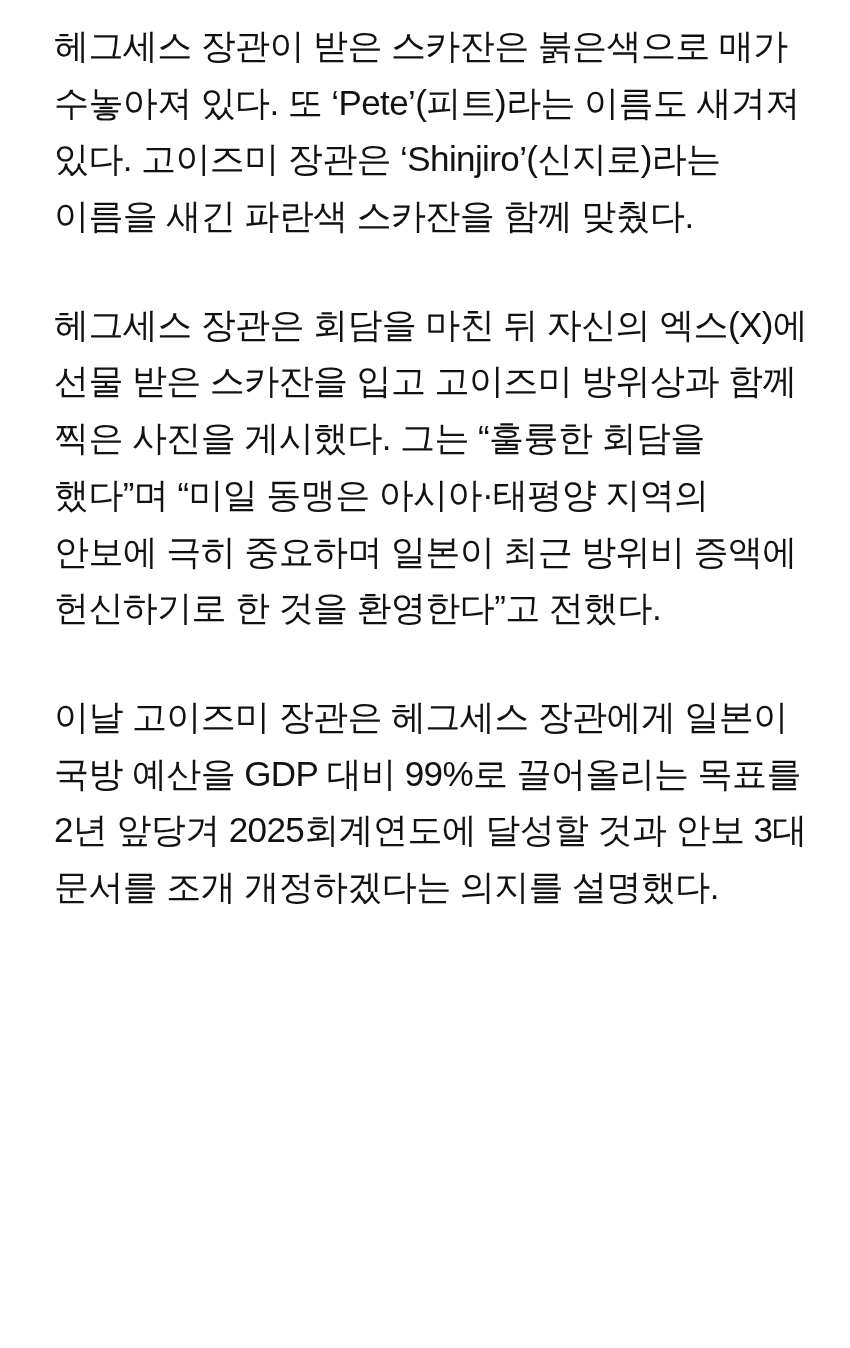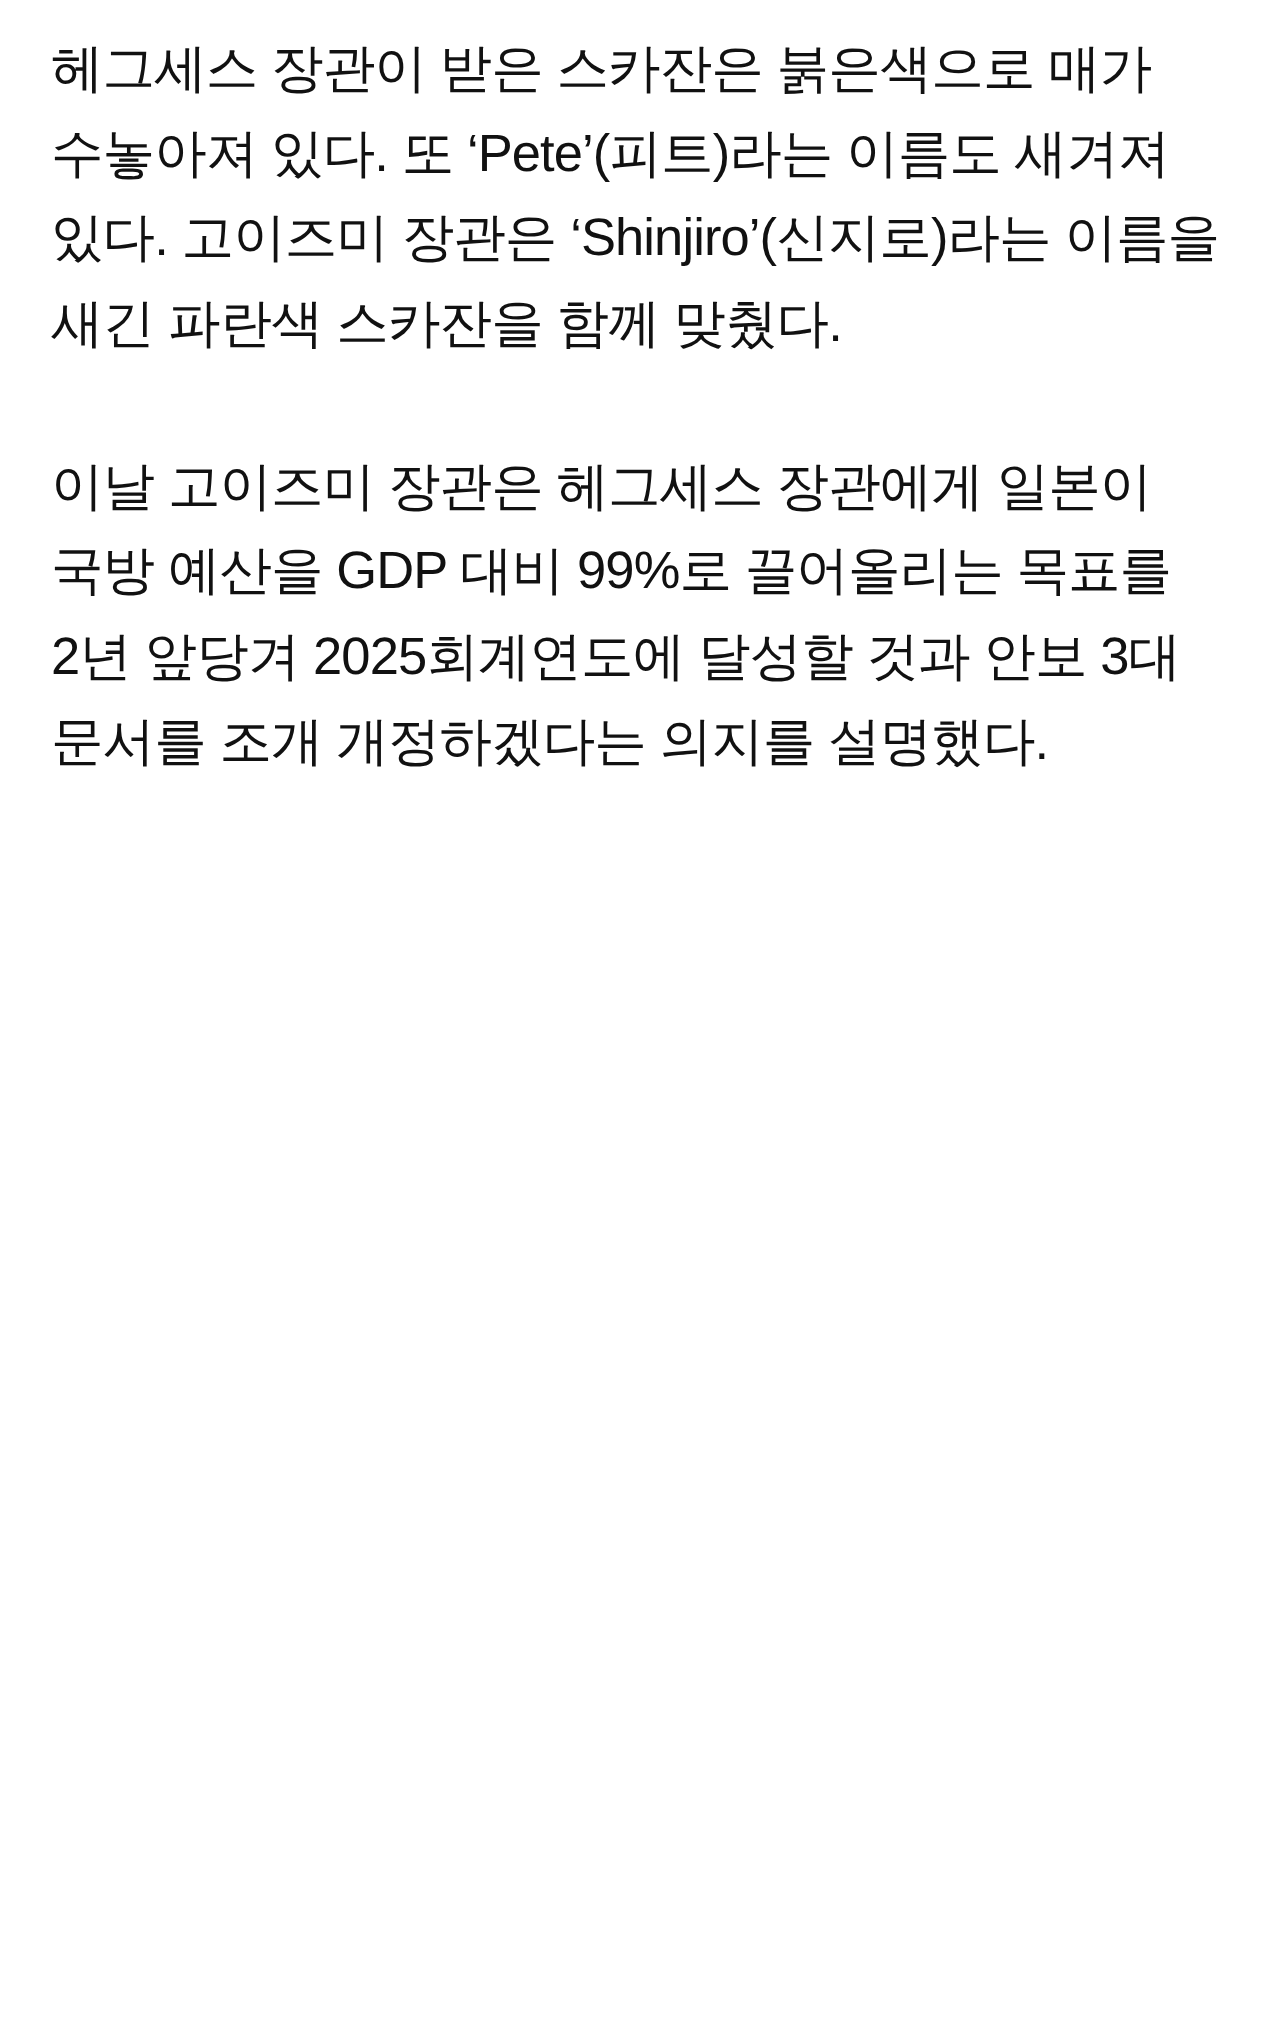--- a/index.html
+++ b/index.html
@@ -9,35 +9,36 @@
     background: #ffffff;
   }
   body {
     width: 850px;
     min-height: 1348px;
     font-family: "Liberation Sans", "DejaVu Sans", sans-serif;
     color: #1a1a1a;
     -webkit-font-smoothing: antialiased;
   }
   .article-body {
-    padding: 18px 34px 30px 34px;
+    padding: 18px 34px 30px 54px;
     box-sizing: border-box;
   }
   .paragraph {
     font-size: 35px;
     line-height: 1.62;
     letter-spacing: -0.6px;
     word-break: keep-all;
     margin: 0 0 52px 0;
     color: #111111;
     font-weight: 400;
   }
   .paragraph:last-child {
     margin-bottom: 0;
   }
 </style>
 </head>
 <body>
 
 <main class="article-body">
   <p class="paragraph">헤그세스 장관이 받은 스카잔은 붉은색으로 매가 수놓아져 있다. 또 ‘Pete’(피트)라는 이름도 새겨져 있다. 고이즈미 장관은 ‘Shinjiro’(신지로)라는 이름을 새긴 파란색 스카잔을 함께 맞췄다.</p>
+  <p class="paragraph">헤그세스 장관은 회담을 마친 뒤 자신의 엑스(X)에 선물 받은 스카잔을 입고 고이즈미 방위상과 함께 찍은 사진을 게시했다. 그는 “훌륭한 회담을 했다”며 “미일 동맹은 아시아·태평양 지역의 안보에 극히 중요하며 일본이 최근 방위비 증액에 헌신하기로 한 것을 환영한다”고 전했다.</p>
   <p class="paragraph">이날 고이즈미 장관은 헤그세스 장관에게 일본이 국방 예산을 GDP 대비 99%로 끌어올리는 목표를 2년 앞당겨 2025회계연도에 달성할 것과 안보 3대 문서를 조개 개정하겠다는 의지를 설명했다.</p>
 </main>
 
 </body></html>

